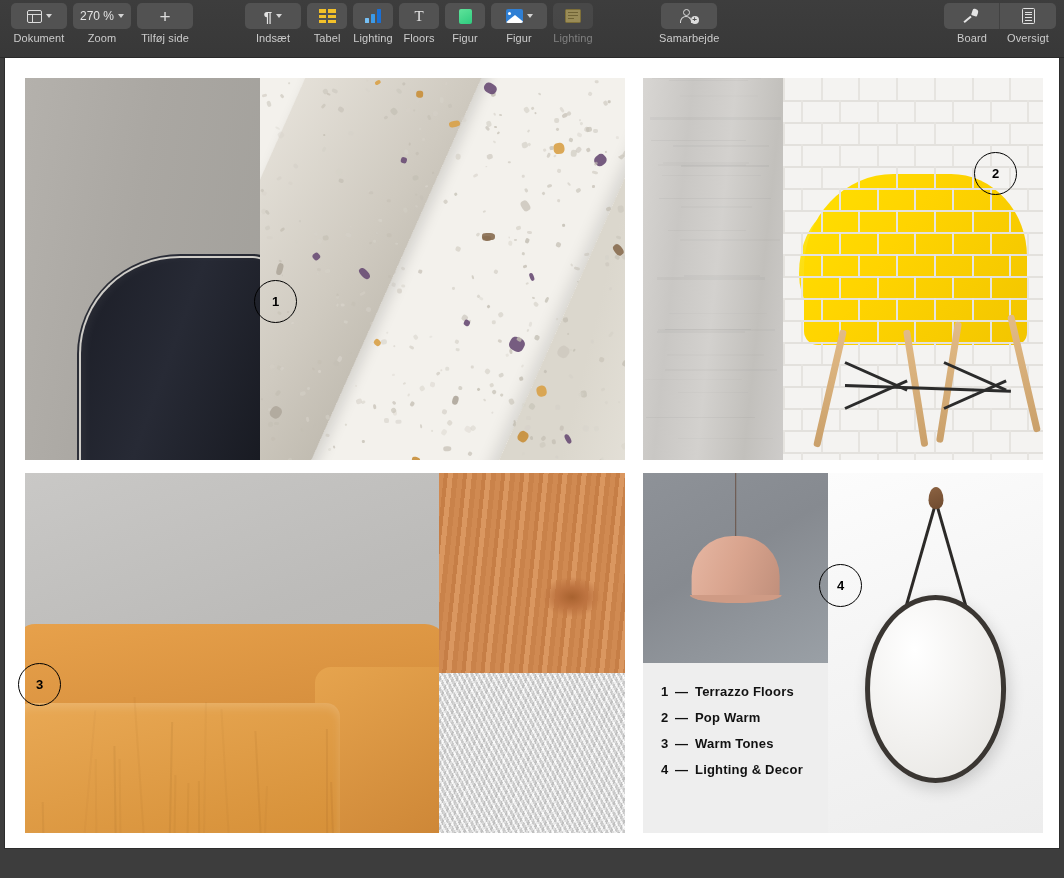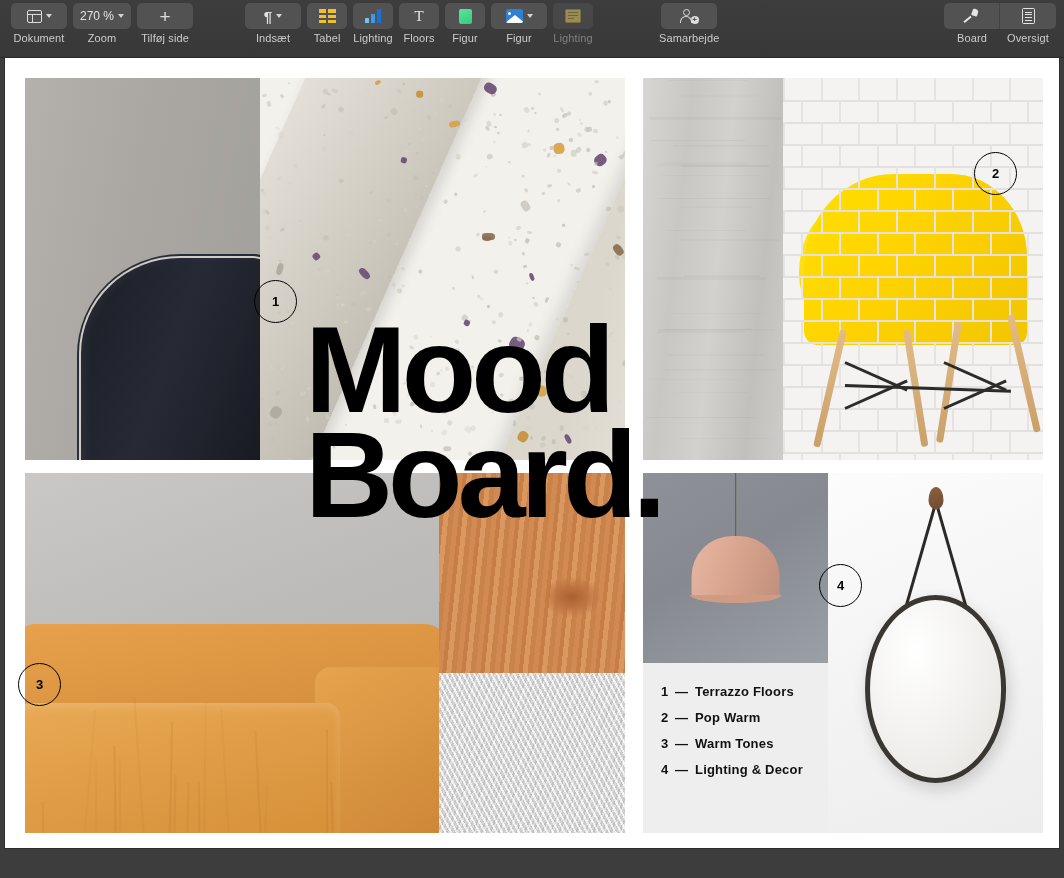--- a/index.html
+++ b/index.html
@@ -1422,24 +1422,20 @@
           <div class="img-mirror">
             <div class="strapL"></div>
             <div class="strapR"></div>
             <div class="peg"></div>
             <div class="glass"></div>
           </div>
         </div>
 
       </div>
 
-      <div class="board-title">
-        <span class="l1">Mood</span>
-        <span class="l2">Board.</span>
-      </div>
 
       <div class="badge badge-1">1</div>
       <div class="badge badge-2">2</div>
       <div class="badge badge-3">3</div>
       <div class="badge badge-4">4</div>
 
     </div>
   </div>
 
 </div>

